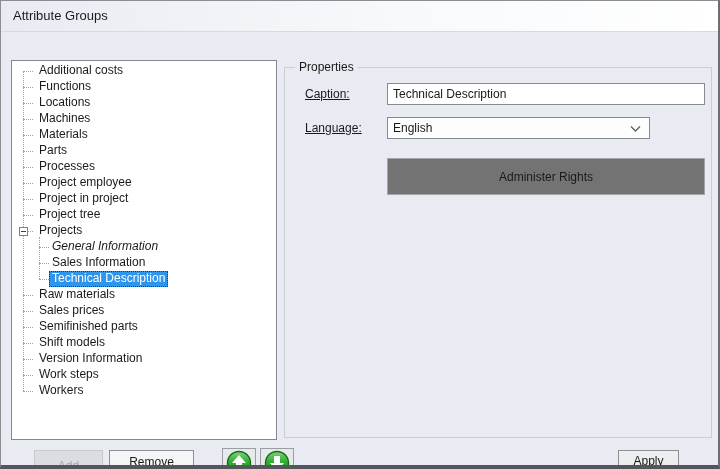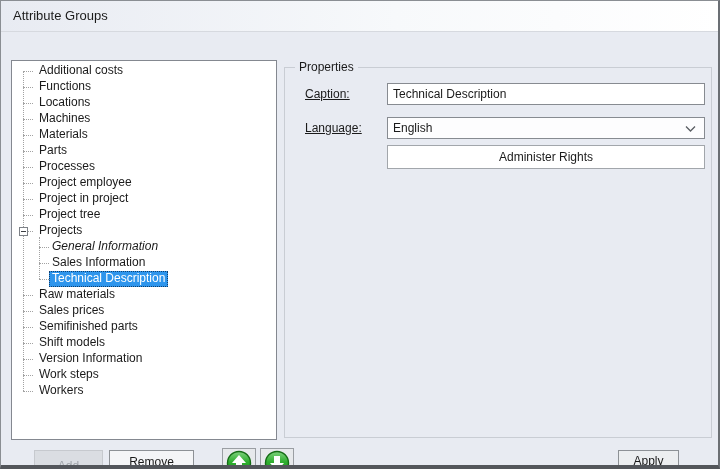--- a/index.html
+++ b/index.html
@@ -56,32 +56,32 @@
   .groupbox-label {
     position:absolute; left:10px; top:-8px; padding:0 4px; background:#e8ebf2;
   }
   .field-label { position:absolute; left:20px; line-height:22px;text-decoration:underline; }
   .textbox {
     position:absolute; left:102px; width:318px; height:22px;
     border:1px solid #878b91; background:#ffffff; padding:0 5px;
     font-family:"Liberation Sans", sans-serif; font-size:12px; color:#1a1a1a;
   }
   .combo {
-    position:absolute; left:102px; width:318px; height:22px;
+    position:absolute; left:102px; width:263px; height:22px;
     border:1px solid #878b91; background:#fdfdfe; line-height:20px; padding:0 5px;
     cursor:default;
   }
   .combo .chevron { position:absolute; right:8px; top:8px; }
 
   
   .btn {
     position:absolute; font-family:"Liberation Sans", sans-serif; font-size:12px; color:#1a1a1a;
     background:#f0f1f3; border:1px solid #8d9196; text-align:center; cursor:default;
   }
-  .btn-admin { left:102px; top:77px; width:318px; height:24px; background:#ffffff; border-color:#a2a6ab; }
+  .btn-admin { left:102px; top:90px; width:318px; height:37px; background:#737373; border-color:#a2a6ab; }
   .btn-add   { left:33px;  top:397px; width:69px; height:32px;
                background:#dadde2; border-color:#c6c9ce; color:#a0a4aa; }
   .btn-remove{ left:108px; top:397px; width:85px; height:24px; background:#f4f5f7; }
   .btn-apply { left:617px; top:397px; width:61px; height:22px; background:#eceef0; }
   .icon-btn  { top:395px; width:34px; height:30px; background:#e7e9ec; border-color:#9a9ea3;
                display:flex; align-items:center; justify-content:center; }
   .btn-up   { left:221px; }
   .btn-down { left:259px; }
 </style>
 </head>

